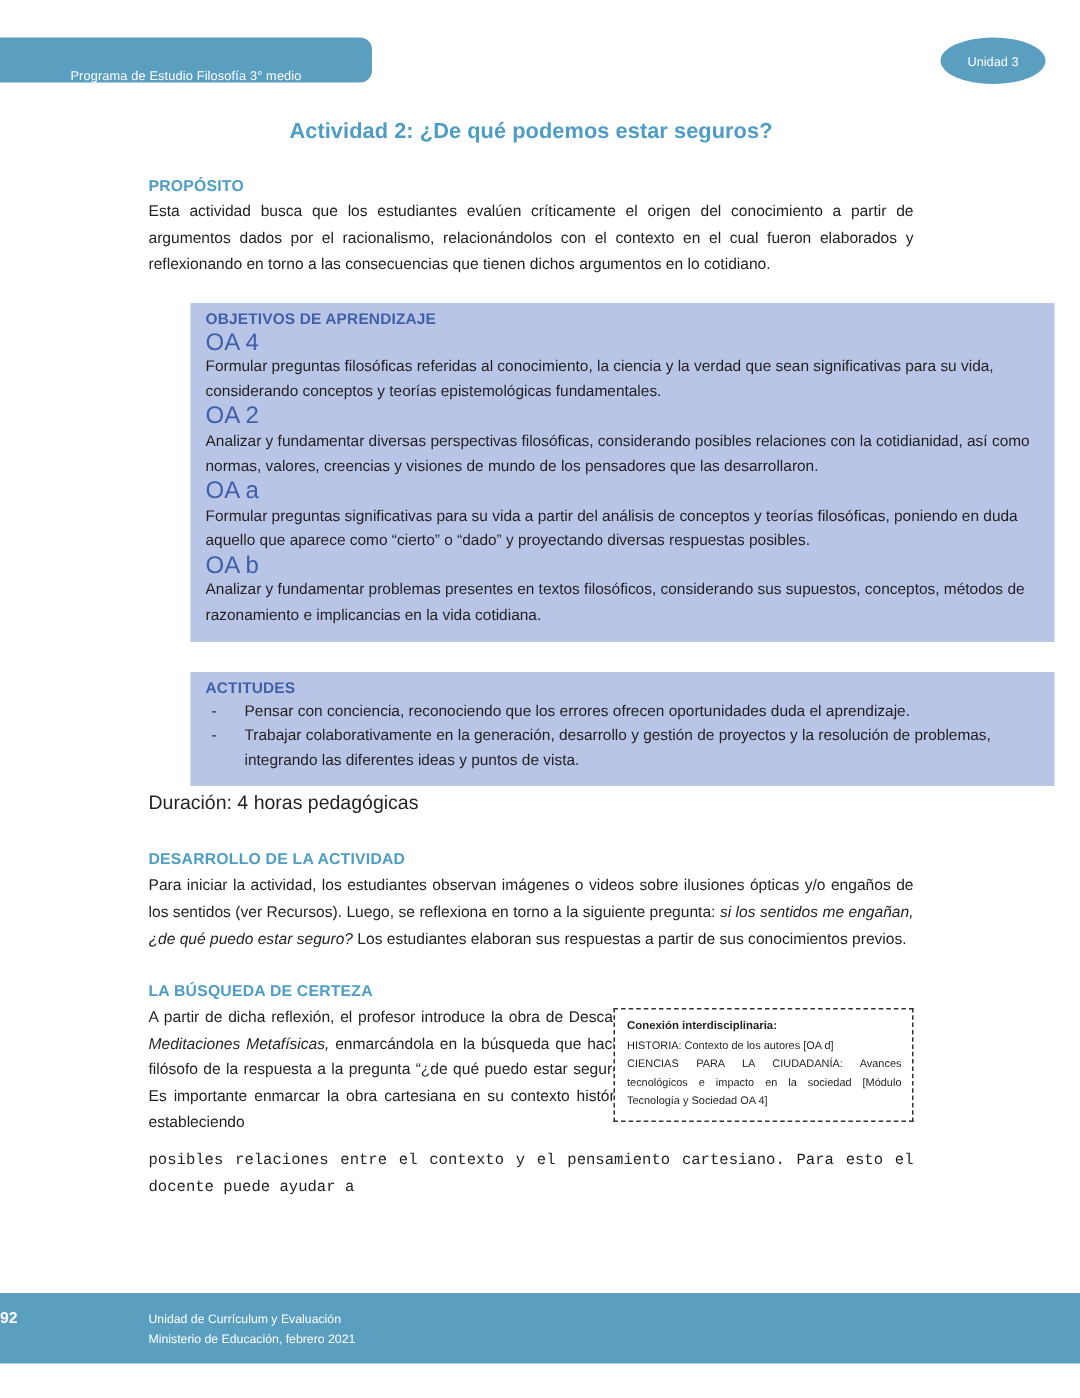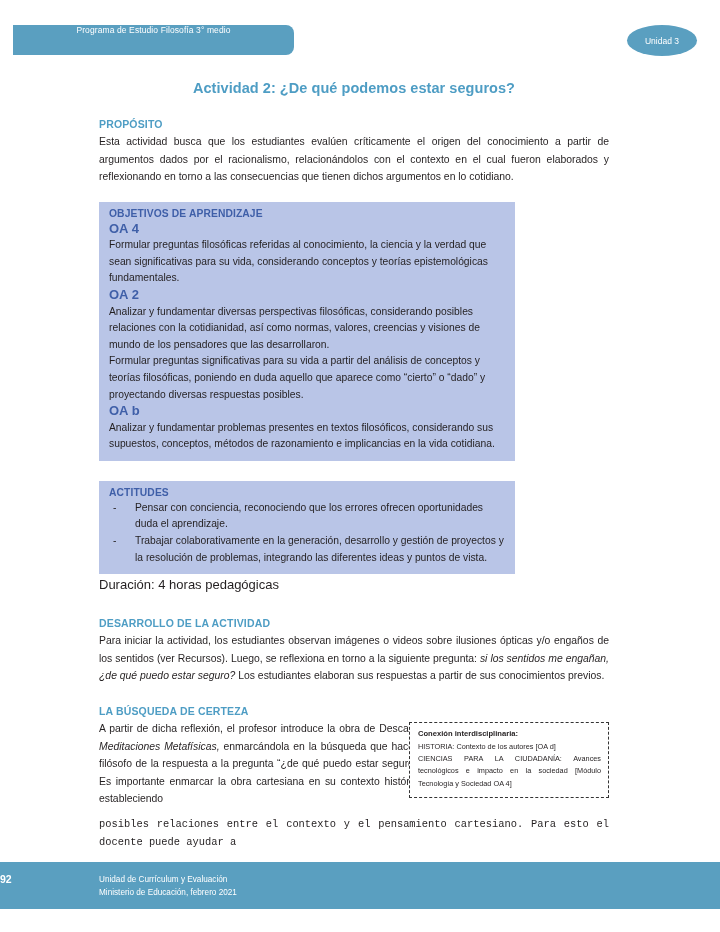--- a/index.html
+++ b/index.html
@@ -14,28 +14,27 @@
     color: #231f20;
     overflow: hidden;
     position: relative;
   }
 
   
   .header-bar {
     position: absolute;
     left: 0;
     top: 25px;
-    width: 281px;
+    width: 248px;
     height: 30px;
     background: #5a9fc0;
     border-radius: 0 8px 8px 0;
     display: flex;
-    align-items: flex-start;
+    align-items: flex-end;
     justify-content: center;
-    margin-left: 13px;
   }
   .header-bar-label {
     color: #ffffff;
     font-size: 8.5px;
     letter-spacing: .1px;
     white-space: nowrap;
   }
   .unit-badge {
     position: absolute;
     right: 23px;
@@ -93,33 +92,34 @@
     line-height: 17.6px;
     text-align: justify;
     color: #231f20;
   }
 
   
   .blue-box {
     background: #b9c5e7;
     padding: 6px 10px 8px 10px;
     box-sizing: border-box;
-    width: 416px;
+    width: 576px;
+    margin-left: 28px;
   }
   .blue-box-title {
     color: #3f5fa8;
     font-size: 10.3px;
     font-weight: bold;
     margin: 0 0 2px 0;
     letter-spacing: .1px;
   }
   .oa-code {
     color: #3f5fa8;
-    font-size: 13px;
-    font-weight: bold;
+    font-size: 16px;
+    font-weight: normal;
     margin: 0;
     line-height: 16.5px;
   }
   .oa-text {
     margin: 0;
     font-size: 10.3px;
     line-height: 16.6px;
     color: #231f20;
   }
 
@@ -261,20 +261,21 @@
 
       <div>
         <div class="oa-code">OA 4</div>
         <div class="oa-text">Formular preguntas filosóficas referidas al conocimiento, la ciencia y la verdad que sean significativas para su vida, considerando conceptos y teorías epistemológicas fundamentales.</div>
       </div>
       <div>
         <div class="oa-code">OA 2</div>
         <div class="oa-text">Analizar y fundamentar diversas perspectivas filosóficas, considerando posibles relaciones con la cotidianidad, así como normas, valores, creencias y visiones de mundo de los pensadores que las desarrollaron.</div>
       </div>
       <div>
+        <div class="oa-code">OA a</div>
         <div class="oa-text">Formular preguntas significativas para su vida a partir del análisis de conceptos y teorías filosóficas, poniendo en duda aquello que aparece como “cierto” o “dado” y proyectando diversas respuestas posibles.</div>
       </div>
       <div>
         <div class="oa-code">OA b</div>
         <div class="oa-text">Analizar y fundamentar problemas presentes en textos filosóficos, considerando sus supuestos, conceptos, métodos de razonamiento e implicancias en la vida cotidiana.</div>
       </div>
     </div>
 
     <div class="spacer-20"></div>
 

